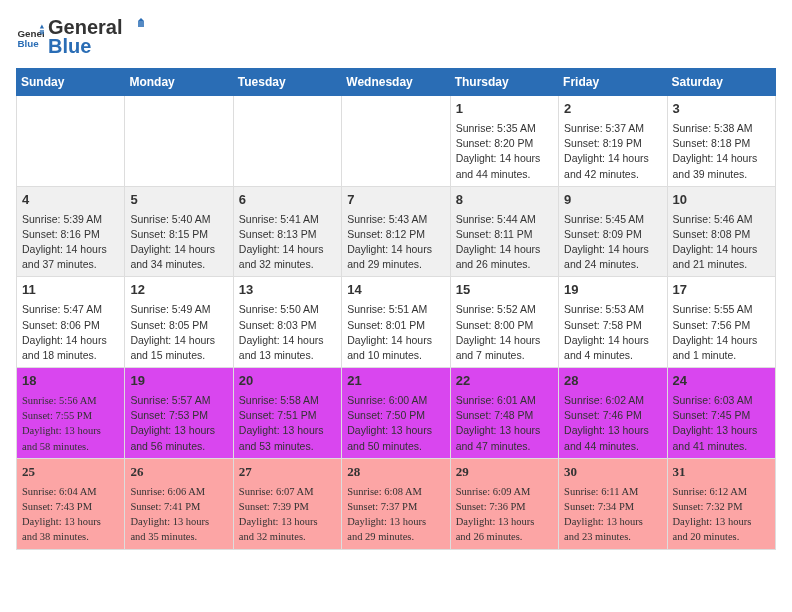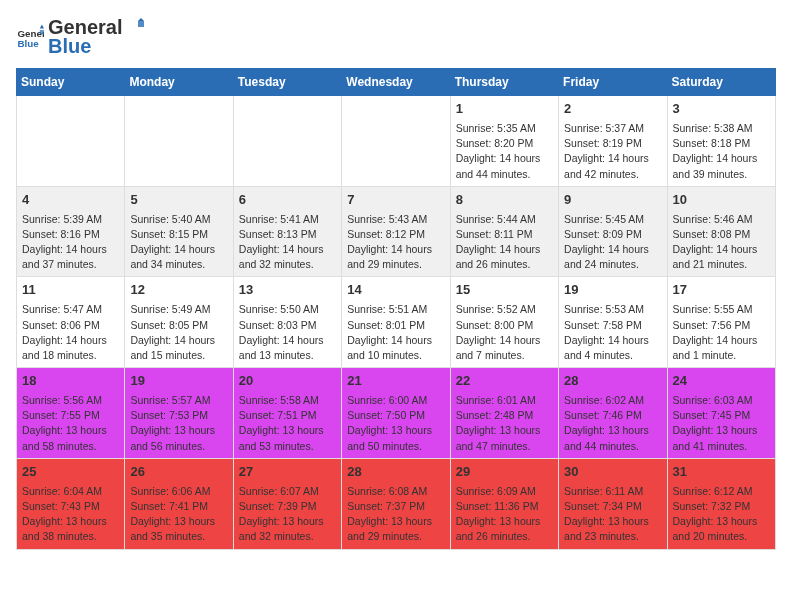--- a/index.html
+++ b/index.html
@@ -82,21 +82,21 @@
       color: #333;
     }
     .empty-cell {
       background: #fff;
     }
     
     .row-group-1 td { background-color: #ffffff; }
     .row-group-2 td { background-color: #f0f0f0; }
     .row-group-3 td { background-color: #ffffff; }
     .row-group-4 td { background-color: #d946ef; }
-    .row-group-5 td { background-color: #ef4444; }
+    .row-group-5 td { background-color: #fca5a5; font-family: Liberation Serif, serif; }
   </style>
 </head>
 <body>
 
 <div class="header-section">
   <div class="logo">
     <svg class="logo-icon" viewBox="0 0 40 40" xmlns="http://www.w3.org/2000/svg">
       <text x="2" y="20" font-size="14" font-weight="bold" fill="#333" font-family="Arial">General</text>
       <text x="2" y="34" font-size="14" font-weight="bold" fill="#2a6db5" font-family="Arial">Blue</text>
       <polygon points="34,8 40,8 37,2" fill="#2a6db5"></polygon>
@@ -202,38 +202,38 @@
         <td><span class="day-number">19</span><span class="day-info" style="white-space: pre-line; margin-top: 18px;">Sunrise: 5:53 AM
 Sunset: 7:58 PM
 Daylight: 14 hours
 and 4 minutes.</span></td>
         <td><span class="day-number">17</span><span class="day-info" style="white-space: pre-line;">Sunrise: 5:55 AM
 Sunset: 7:56 PM
 Daylight: 14 hours
 and 1 minute.</span></td>
       </tr>
       <tr class="row-group-4">
-        <td><span class="day-number">18</span><span class="day-info" style="white-space: pre-line;">Sunrise: 5:56 AM
+        <td><span class="day-number">18</span><span class="day-info" style="white-space: pre-line; font-family: Liberation Serif, serif;">Sunrise: 5:56 AM
 Sunset: 7:55 PM
 Daylight: 13 hours
 and 58 minutes.</span></td>
         <td><span class="day-number">19</span><span class="day-info" style="white-space: pre-line;">Sunrise: 5:57 AM
 Sunset: 7:53 PM
 Daylight: 13 hours
 and 56 minutes.</span></td>
         <td><span class="day-number">20</span><span class="day-info" style="white-space: pre-line;">Sunrise: 5:58 AM
 Sunset: 7:51 PM
 Daylight: 13 hours
 and 53 minutes.</span></td>
         <td><span class="day-number">21</span><span class="day-info" style="white-space: pre-line; margin-top: 25px;">Sunrise: 6:00 AM
 Sunset: 7:50 PM
 Daylight: 13 hours
 and 50 minutes.</span></td>
         <td><span class="day-number">22</span><span class="day-info" style="white-space: pre-line;">Sunrise: 6:01 AM
-Sunset: 2:48 PM
+Sunset: 7:48 PM
 Daylight: 13 hours
 and 47 minutes.</span></td>
         <td><span class="day-number">28</span><span class="day-info" style="white-space: pre-line;">Sunrise: 6:02 AM
 Sunset: 7:46 PM
 Daylight: 13 hours
 and 44 minutes.</span></td>
         <td><span class="day-number">24</span><span class="day-info" style="white-space: pre-line;">Sunrise: 6:03 AM
 Sunset: 7:45 PM
 Daylight: 13 hours
 and 41 minutes.</span></td>
@@ -249,21 +249,21 @@
 and 35 minutes.</span></td>
         <td><span class="day-number">27</span><span class="day-info" style="white-space: pre-line;">Sunrise: 6:07 AM
 Sunset: 7:39 PM
 Daylight: 13 hours
 and 32 minutes.</span></td>
         <td><span class="day-number">28</span><span class="day-info" style="white-space: pre-line;">Sunrise: 6:08 AM
 Sunset: 7:37 PM
 Daylight: 13 hours
 and 29 minutes.</span></td>
         <td><span class="day-number">29</span><span class="day-info" style="white-space: pre-line;">Sunrise: 6:09 AM
-Sunset: 11:36 PM
+Sunset: 7:36 PM
 Daylight: 13 hours
 and 26 minutes.</span></td>
         <td><span class="day-number">30</span><span class="day-info" style="white-space: pre-line;">Sunrise: 6:11 AM
 Sunset: 7:34 PM
 Daylight: 13 hours
 and 23 minutes.</span></td>
         <td><span class="day-number">31</span><span class="day-info" style="white-space: pre-line;">Sunrise: 6:12 AM
 Sunset: 7:32 PM
 Daylight: 13 hours
 and 20 minutes.</span></td>

